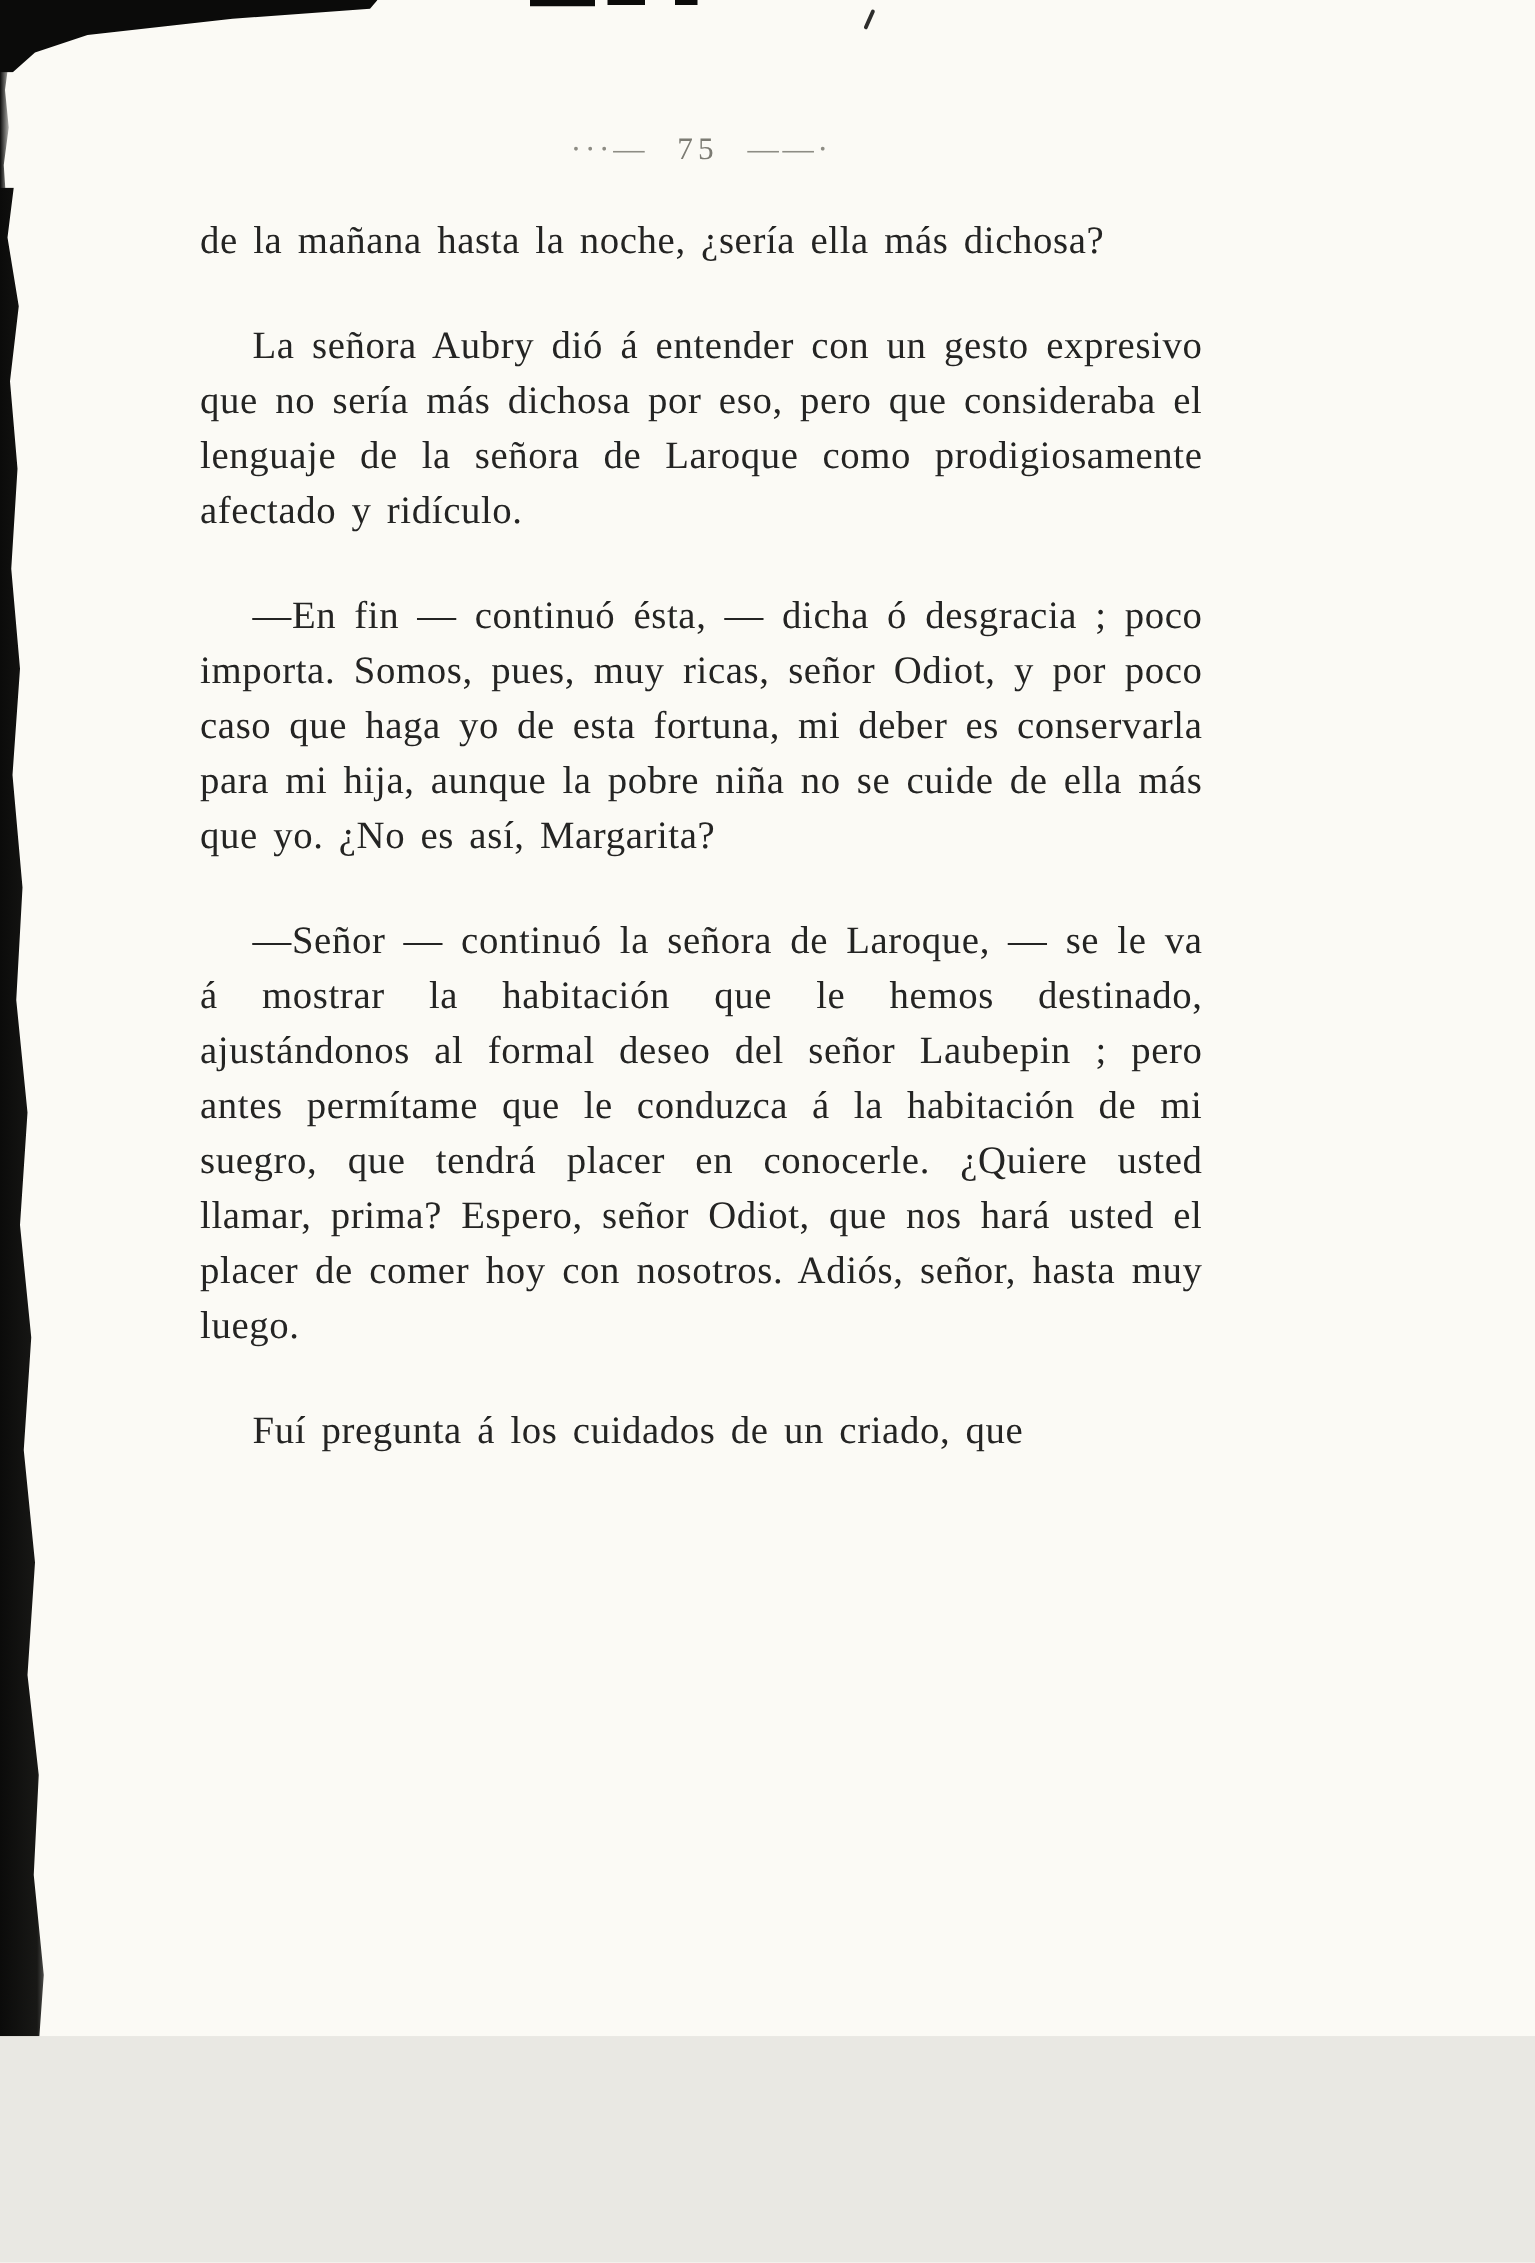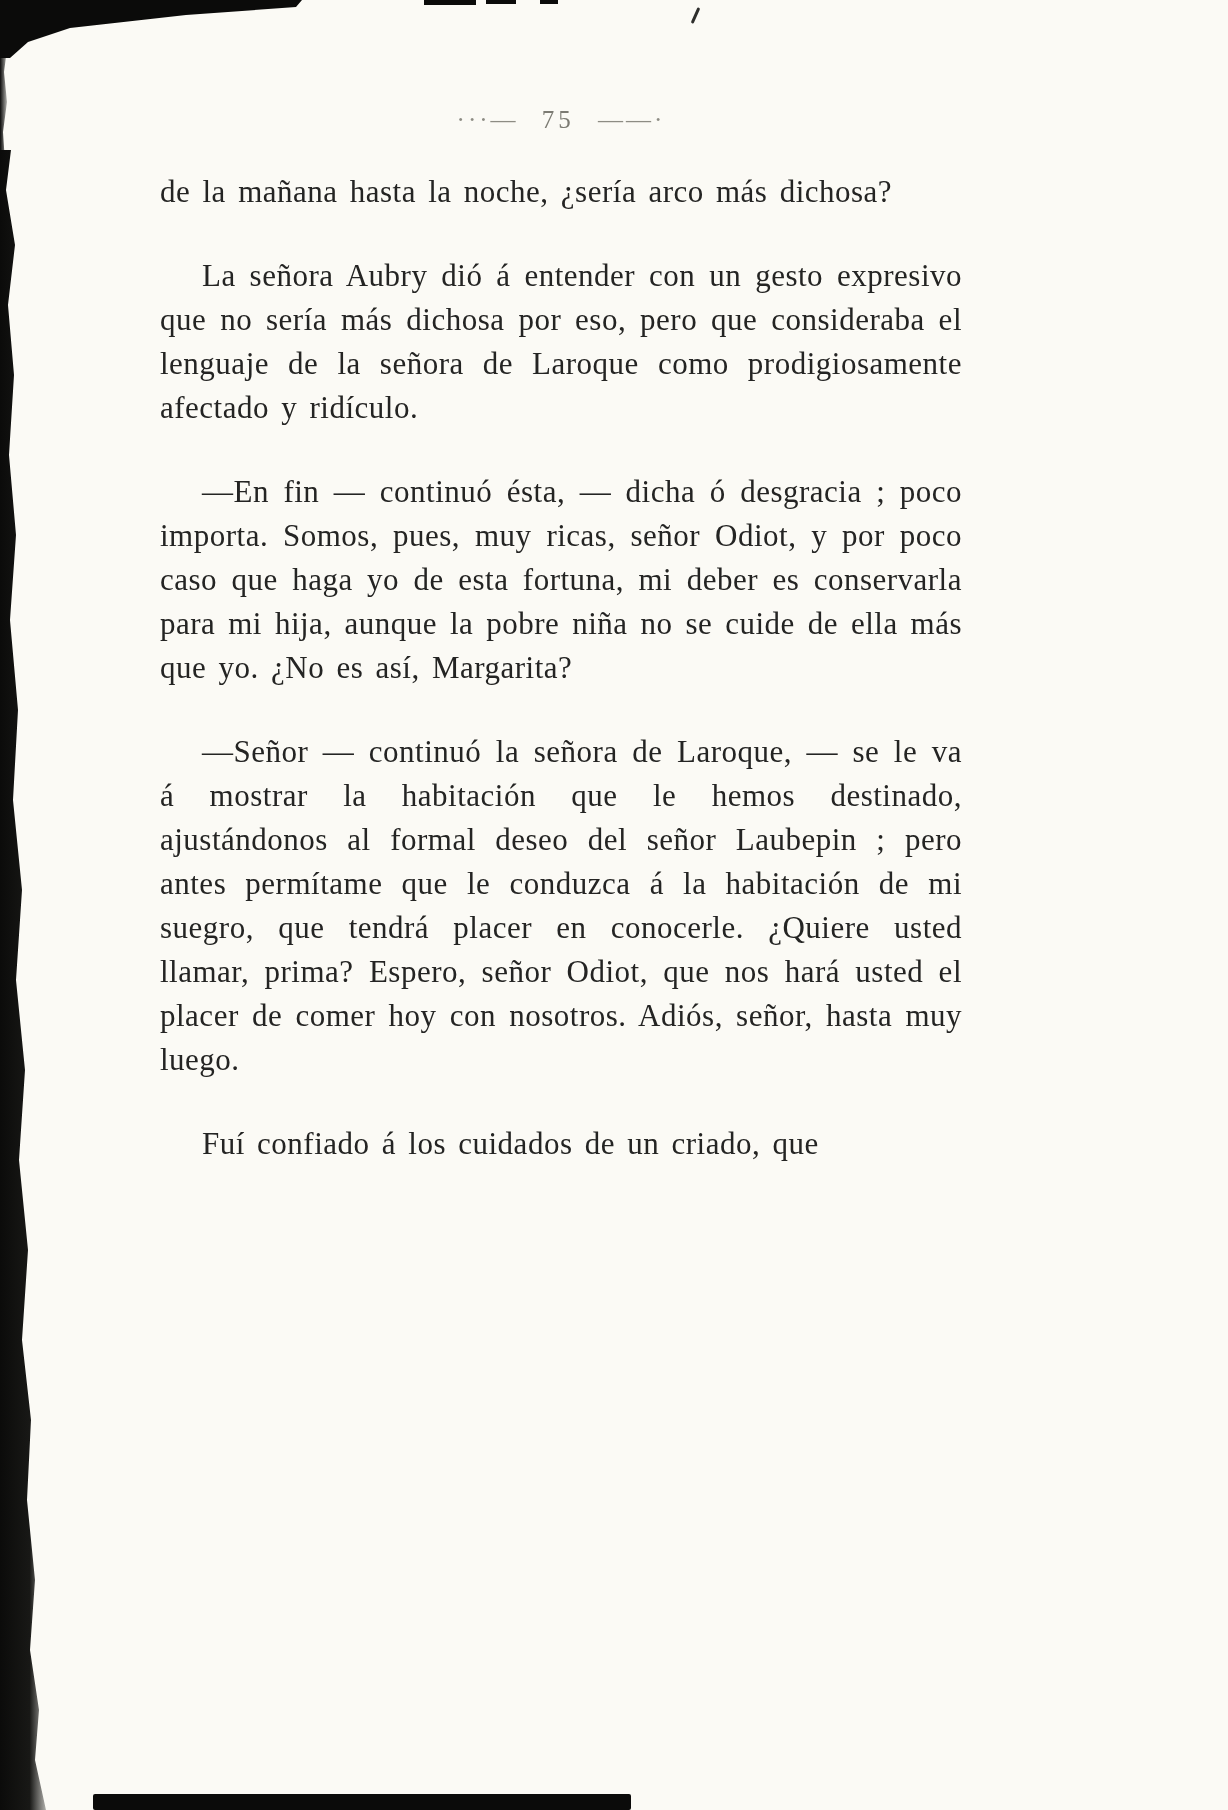--- a/index.html
+++ b/index.html
@@ -3,21 +3,21 @@
 <meta charset="utf-8">
 <style>
   html, body {
     margin: 0;
     padding: 0;
     background: #e9e8e3;
   }
   .page {
     position: relative;
     width: 1228px;
-    height: 1810px;
+    height: 1629px;
     background: var(--paper, #fbfaf5);
     overflow: hidden;
     font-family: "Liberation Serif", "DejaVu Serif", serif;
   }
 
   
   .artifact { position: absolute; pointer-events: none; }
 
   .top-left-bar {
     top: 0; left: 0;
@@ -103,25 +103,25 @@
   <div class="artifact top-dash d3"></div>
   <div class="artifact stray-mark"></div>
 
   <div class="header">
     <span>···—</span>
     <span class="pagenum">75</span>
     <span>——·</span>
   </div>
 
   <div class="text-block" id="paragraphs">
-  <p class="para">de la mañana hasta la noche, ¿sería arco más dichosa?</p>
+  <p class="para">de la mañana hasta la noche, ¿sería ella más dichosa?</p>
 
   <p class="para indent">La señora Aubry dió á entender con un gesto expresivo que no sería más dichosa por eso, pero que consideraba el lenguaje de la señora de Laroque como prodigiosamente afectado y ridículo.</p>
 
   <p class="para indent">—En fin — continuó ésta, — dicha ó desgracia ; poco importa. Somos, pues, muy ricas, señor Odiot, y por poco caso que haga yo de esta fortuna, mi deber es conservarla para mi hija, aunque la pobre niña no se cuide de ella más que yo. ¿No es así, Margarita?</p>
 
 
   <p class="para indent">—Señor — continuó la señora de Laroque, — se le va á mostrar la habitación que le hemos destinado, ajustándonos al formal deseo del señor Laubepin ; pero antes permítame que le conduzca á la habitación de mi suegro, que tendrá placer en conocerle. ¿Quiere usted llamar, prima? Espero, señor Odiot, que nos hará usted el placer de comer hoy con nosotros. Adiós, señor, hasta muy luego.</p>
 
-  <p class="para indent">Fuí confiado á los cuidados de un criado, que</p>
+  <p class="para indent">Fuí pregunta á los cuidados de un criado, que</p>
 </div>
 
 </div>
 
 </body></html>

